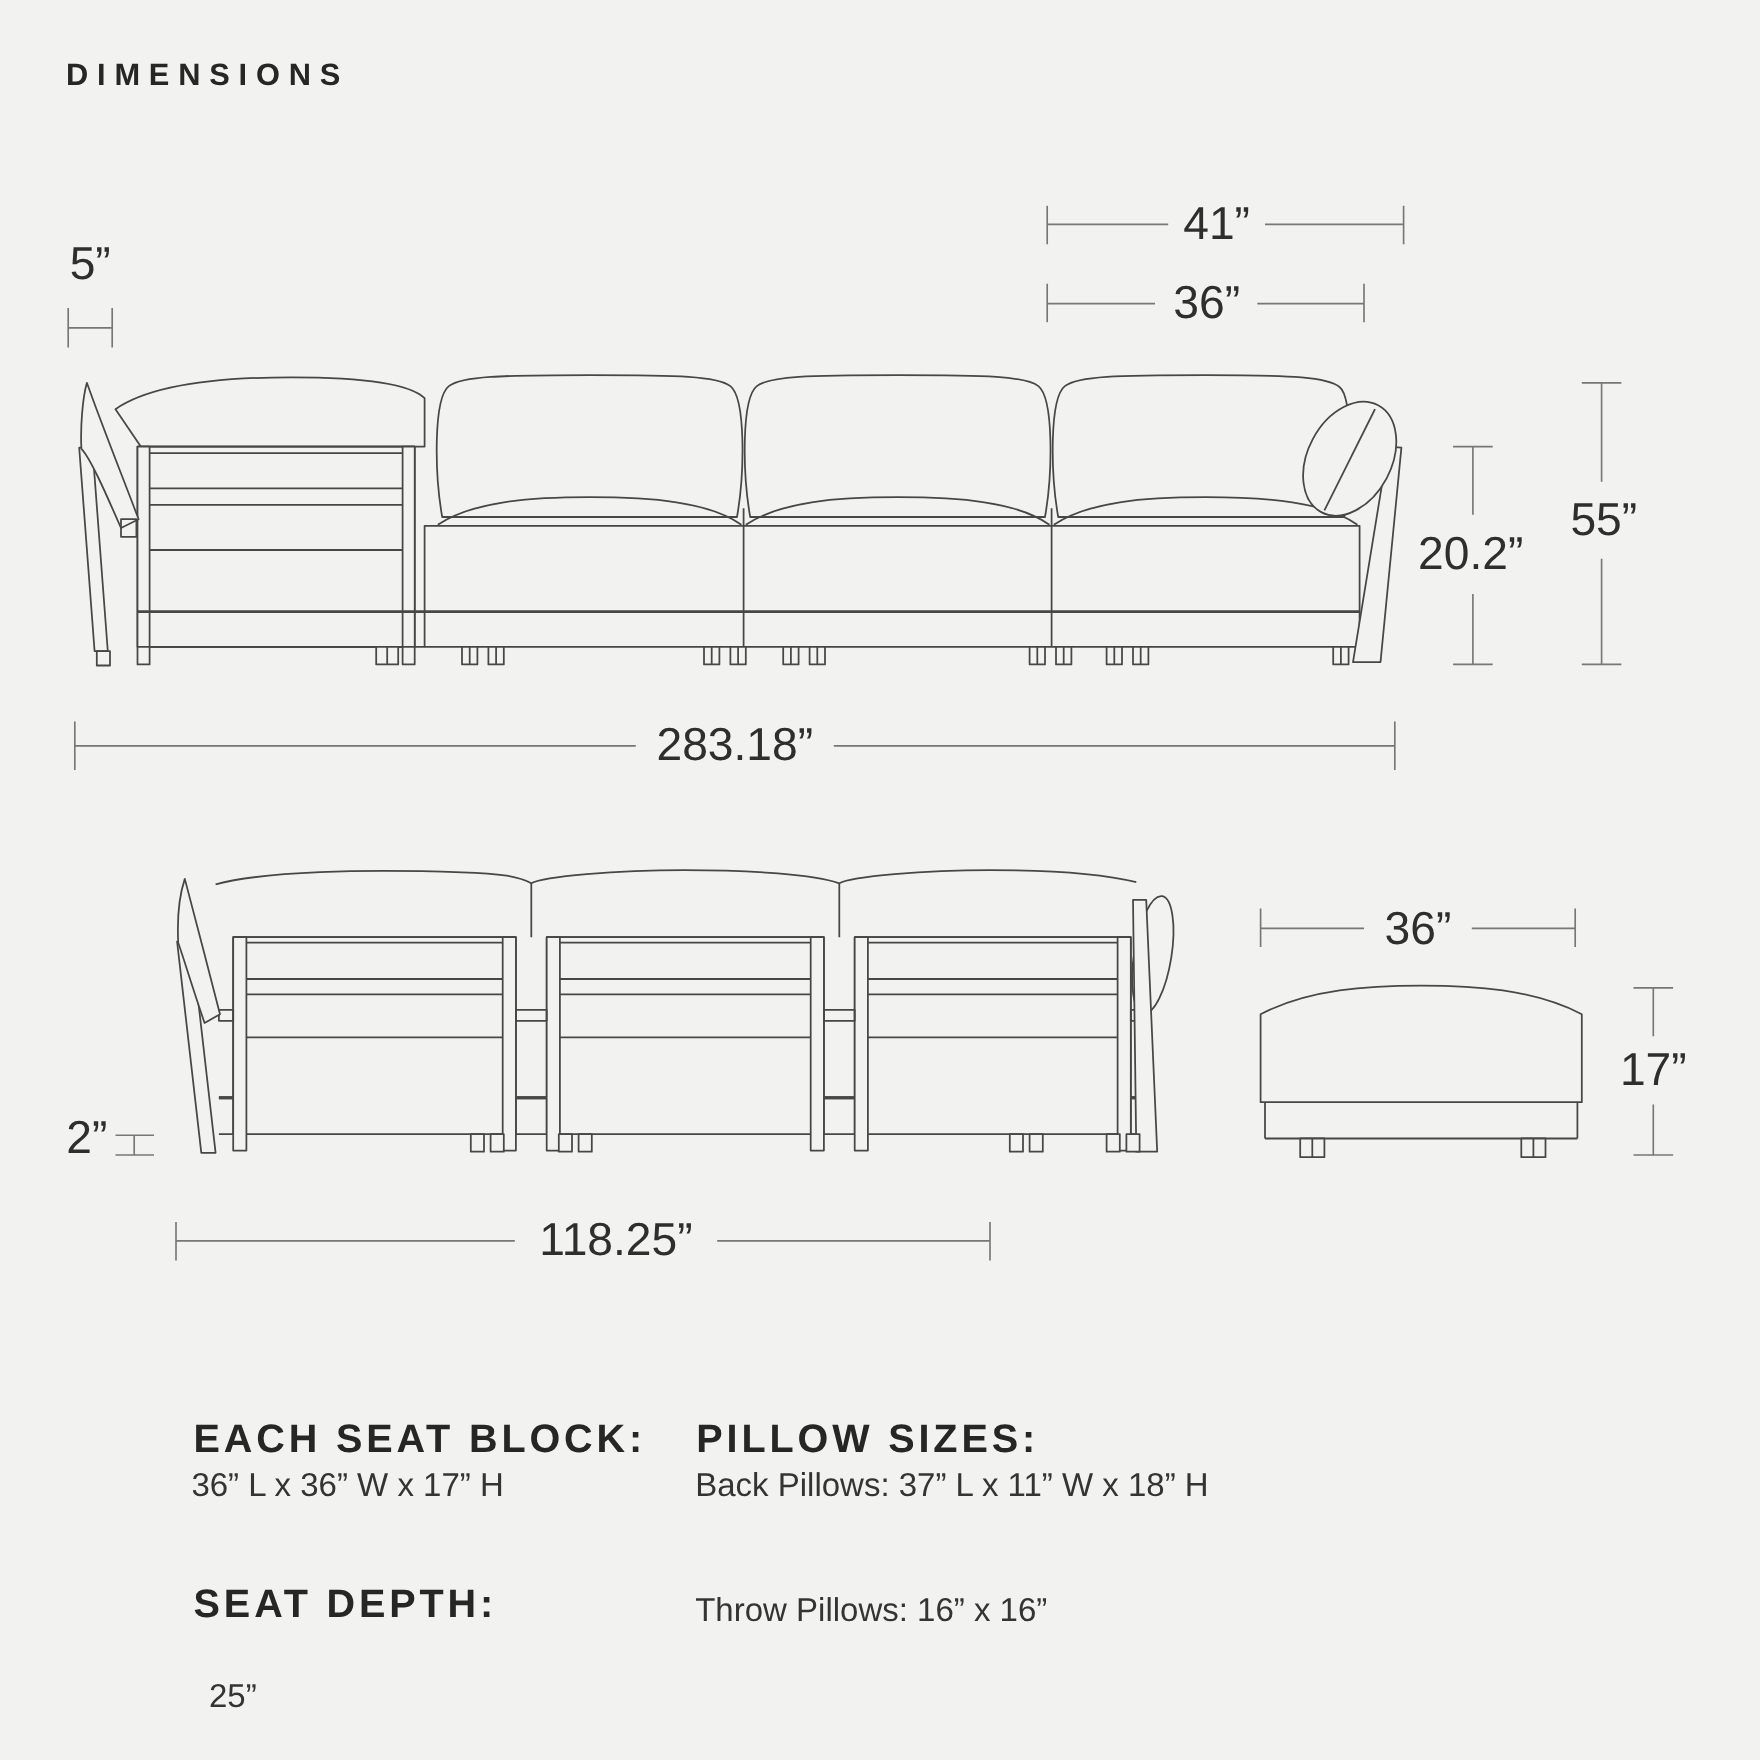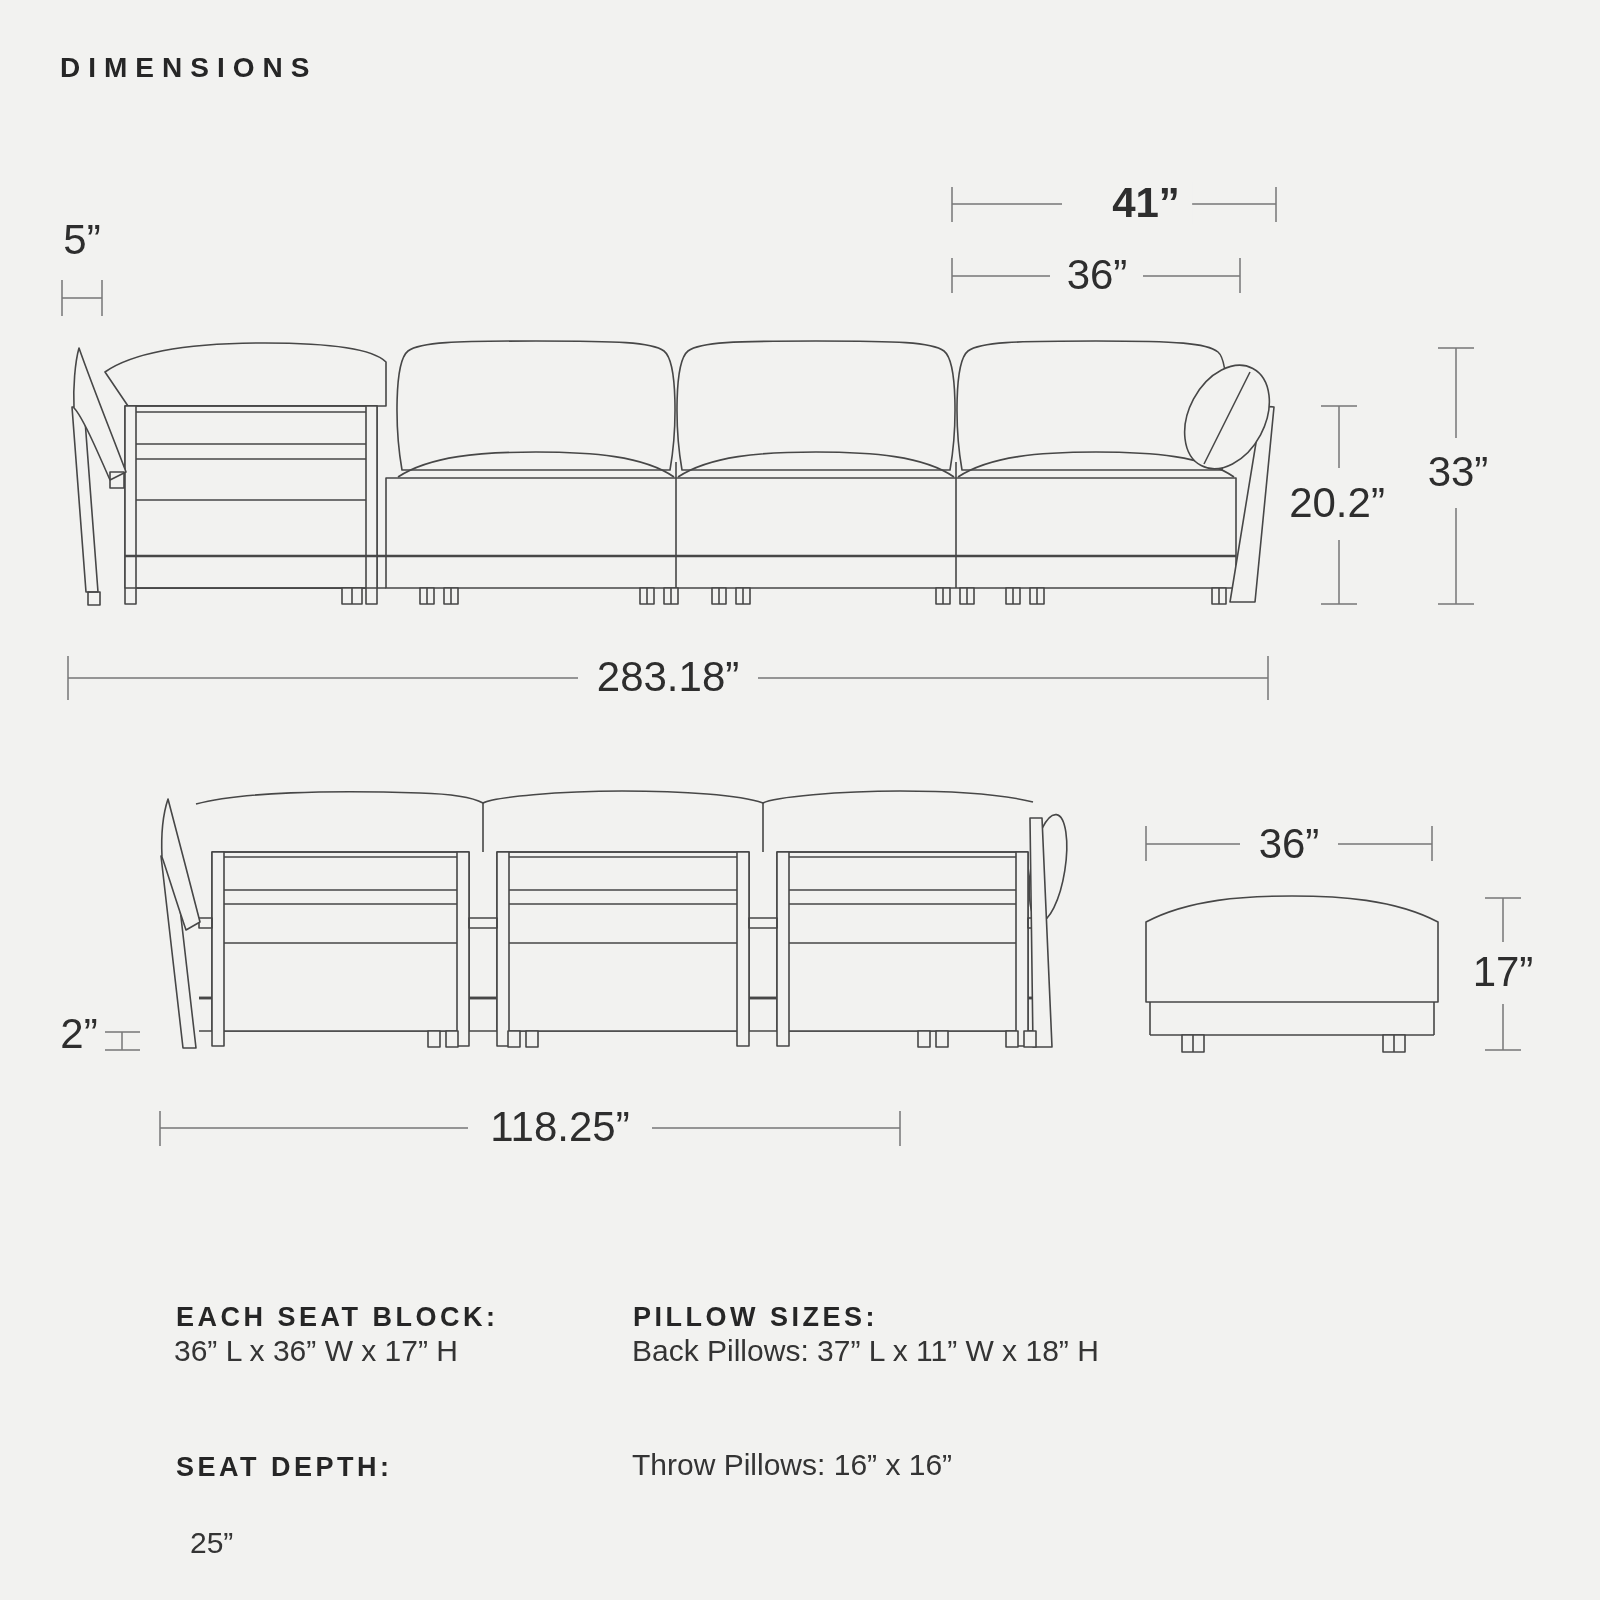--- a/index.html
+++ b/index.html
@@ -15,22 +15,22 @@
     position:absolute;left:60px;top:52px;
     font-size:28px;font-weight:700;letter-spacing:8px;color:#262626;text-align:right;
   }
   .dim{
     position:absolute;transform:translate(-50%,-50%);
     font-size:42px;font-weight:300;color:#2e2e2e;
     background:#f2f2f0;padding:0 12px;white-space:nowrap;line-height:1;
   }
   .dim.small-pad{padding:0 6px;}
   .spec-heading{
-    font-size:27px;font-weight:700;letter-spacing:3.5px;color:#262626;
-    margin:16px 0 0 0;
+    font-size:36px;font-weight:700;letter-spacing:3.5px;color:#262626;
+    margin:1px 0 0 0;
   }
   .spec-value{
     font-size:30px;font-weight:400;color:#343434;margin:0;white-space:nowrap;
   }
   .spec-row{position:absolute;white-space:nowrap;}
 </style>
 </head>
 <body style="background: rgb(242, 242, 240);">
 
 <div id="stage">
@@ -138,24 +138,24 @@
       <path d="M1438,348 H1474 M1438,604 H1474 M1456,348 V438 M1456,508 V604"></path>
       <path d="M68,656 V700 M1268,656 V700 M68,678 H578 M758,678 H1268"></path>
       <path d="M105,1032 H140 M105,1050 H140 M122,1032 V1050"></path>
       <path d="M160,1111 V1146 M900,1111 V1146 M160,1128 H468 M652,1128 H900"></path>
       <path d="M1146,826 V861 M1432,826 V861 M1146,844 H1240 M1338,844 H1432"></path>
       <path d="M1485,898 H1521 M1485,1050 H1521 M1503,898 V942 M1503,1004 V1050"></path>
     </g>
   </svg>
 
   <div class="dim small-pad" style="left:82px;top:240px;">5”</div>
-  <div class="dim" style="left:1146px;top:203px;font-weight:bold;">41”</div>
+  <div class="dim" style="left:1106px;top:203px;">41”</div>
   <div class="dim" style="left:1097px;top:275px;">36”</div>
   <div class="dim" style="left:1337px;top:503px;">20.2”</div>
-  <div class="dim" style="left:1458px;top:472px;">33”</div>
+  <div class="dim" style="left:1458px;top:472px;">55”</div>
   <div class="dim" style="left:668px;top:677px;">283.18”</div>
   <div class="dim small-pad" style="left:79px;top:1034px;">2”</div>
   <div class="dim" style="left:560px;top:1127px;">118.25”</div>
   <div class="dim" style="left:1289px;top:844px;">36”</div>
   <div class="dim" style="left:1503px;top:972px;">17”</div>
 
   <div class="spec-row spec-heading" style="left:176px;top:1286px;">EACH SEAT BLOCK:</div>
   <div class="spec-row spec-value" style="left:174px;top:1334px;">36” L x 36” W x 17” H</div>
   <div class="spec-row spec-heading" style="left:176px;top:1436px;">SEAT DEPTH:</div>
   <div class="spec-row spec-value" style="left:190px;top:1486px;margin-top:40px;">25”</div>

